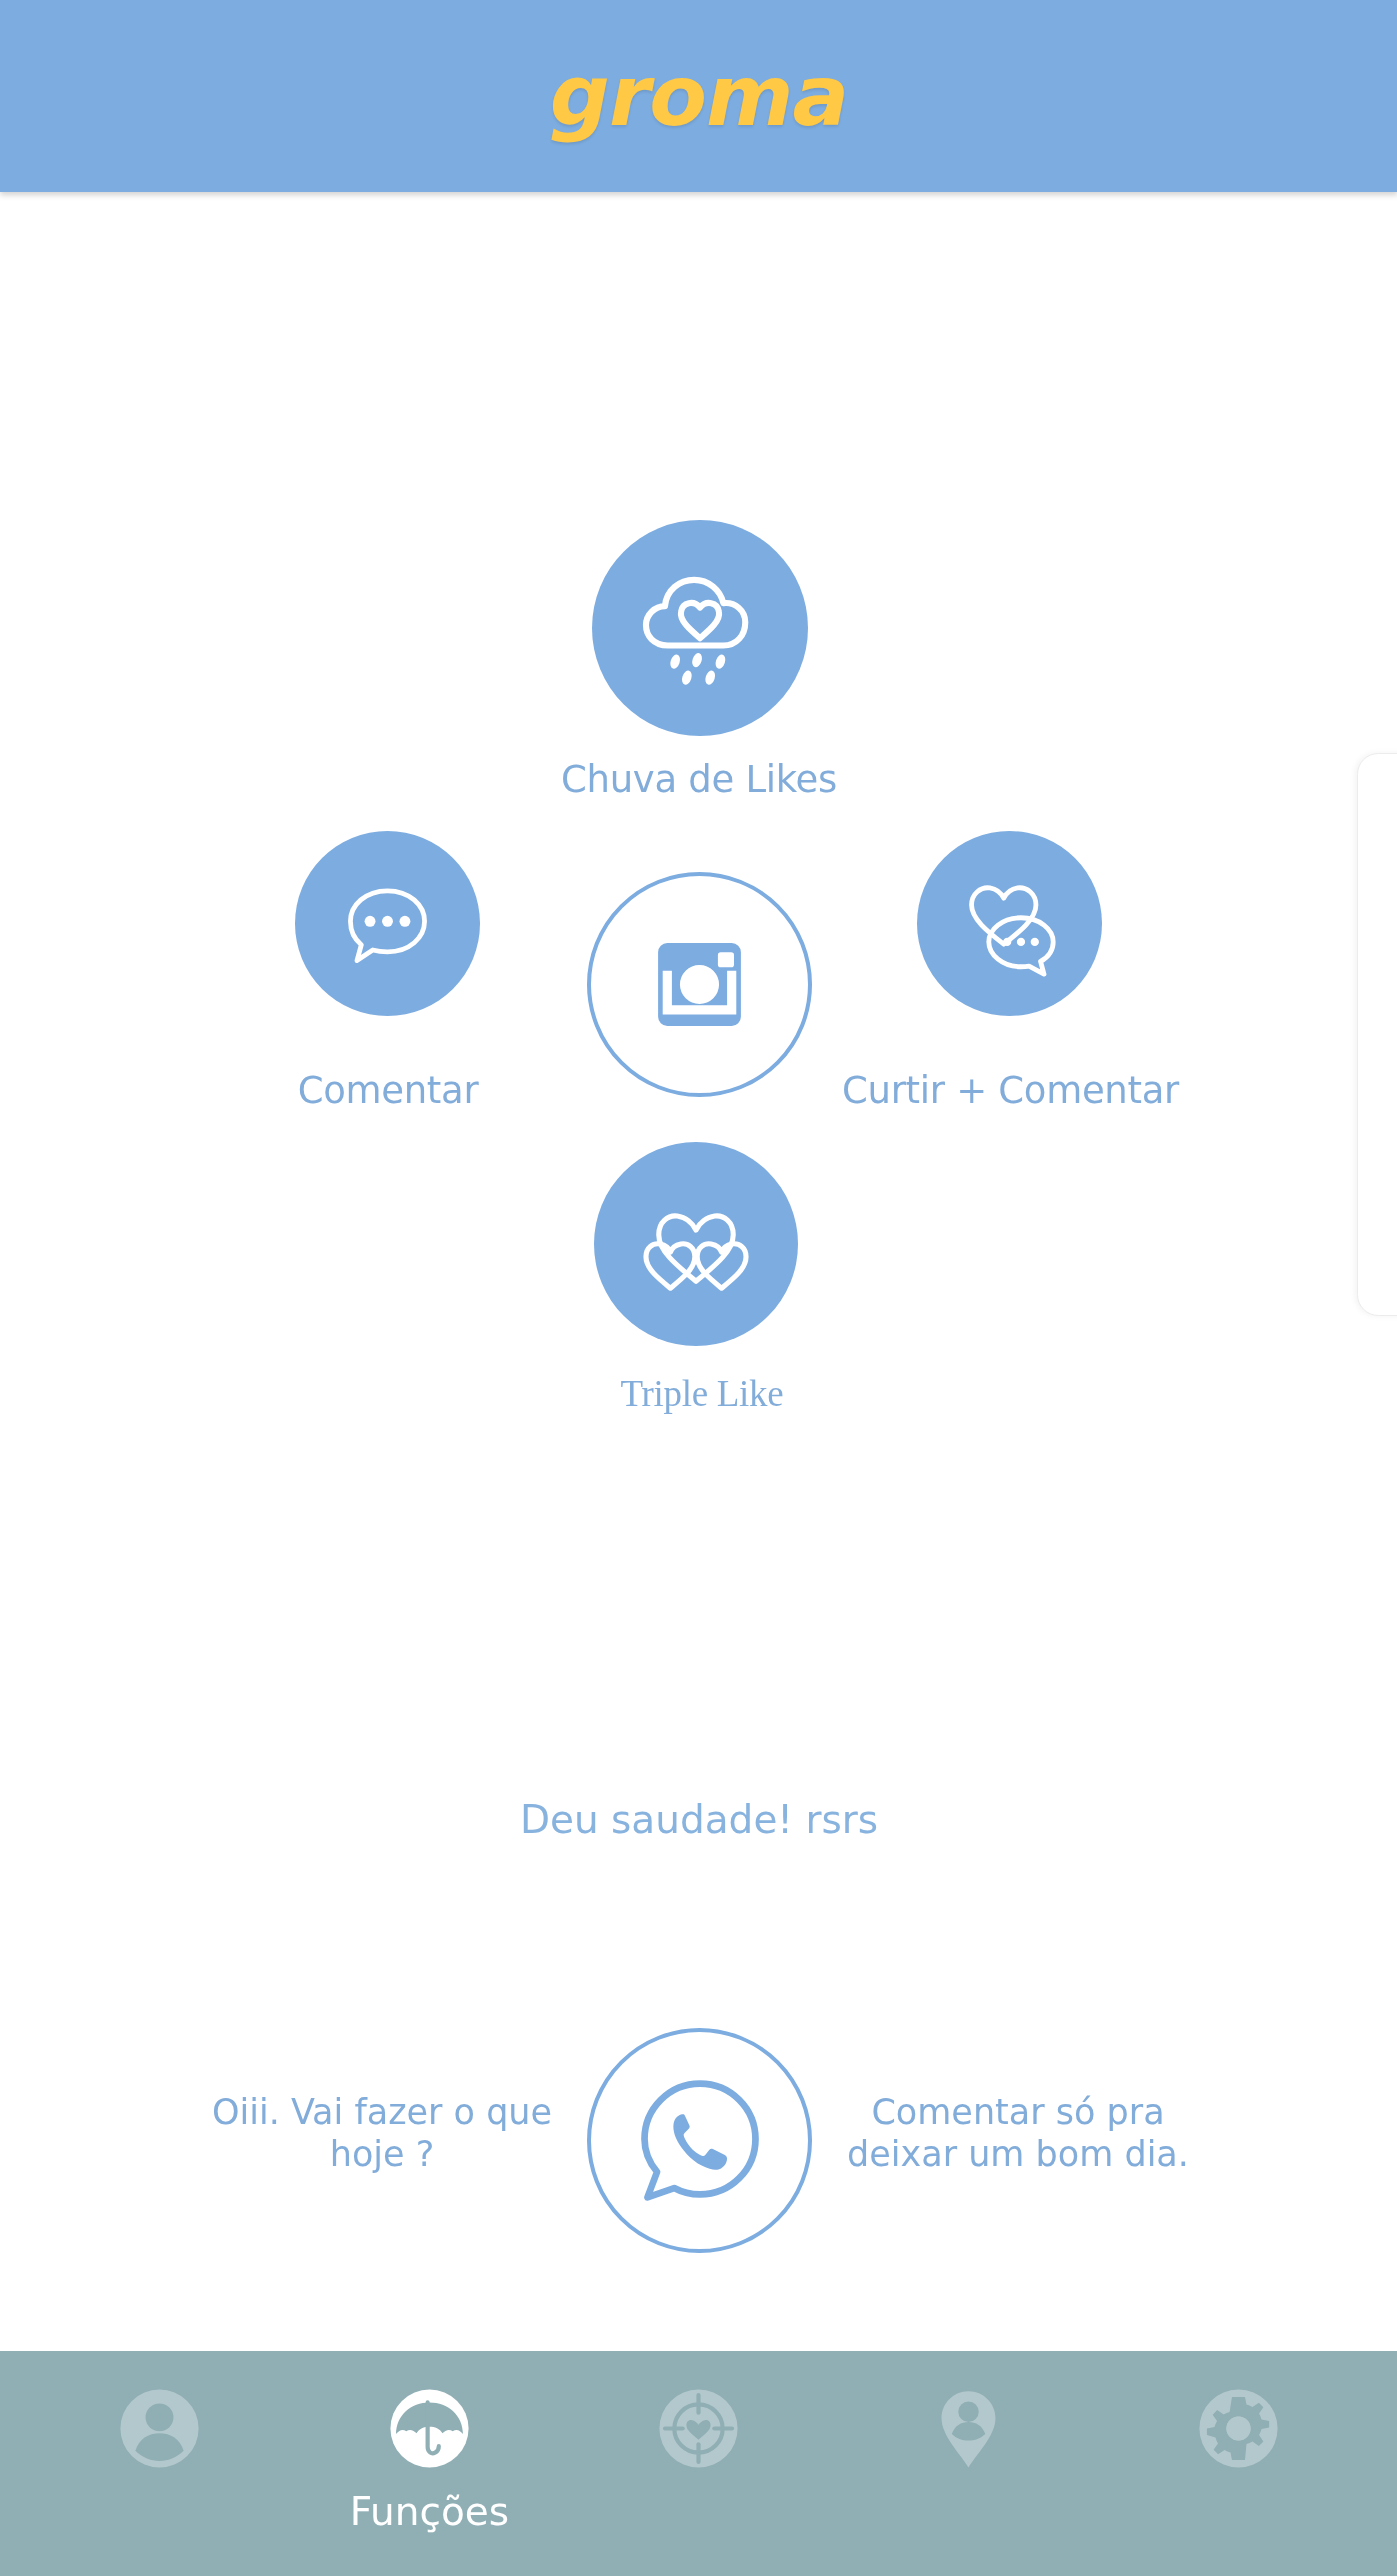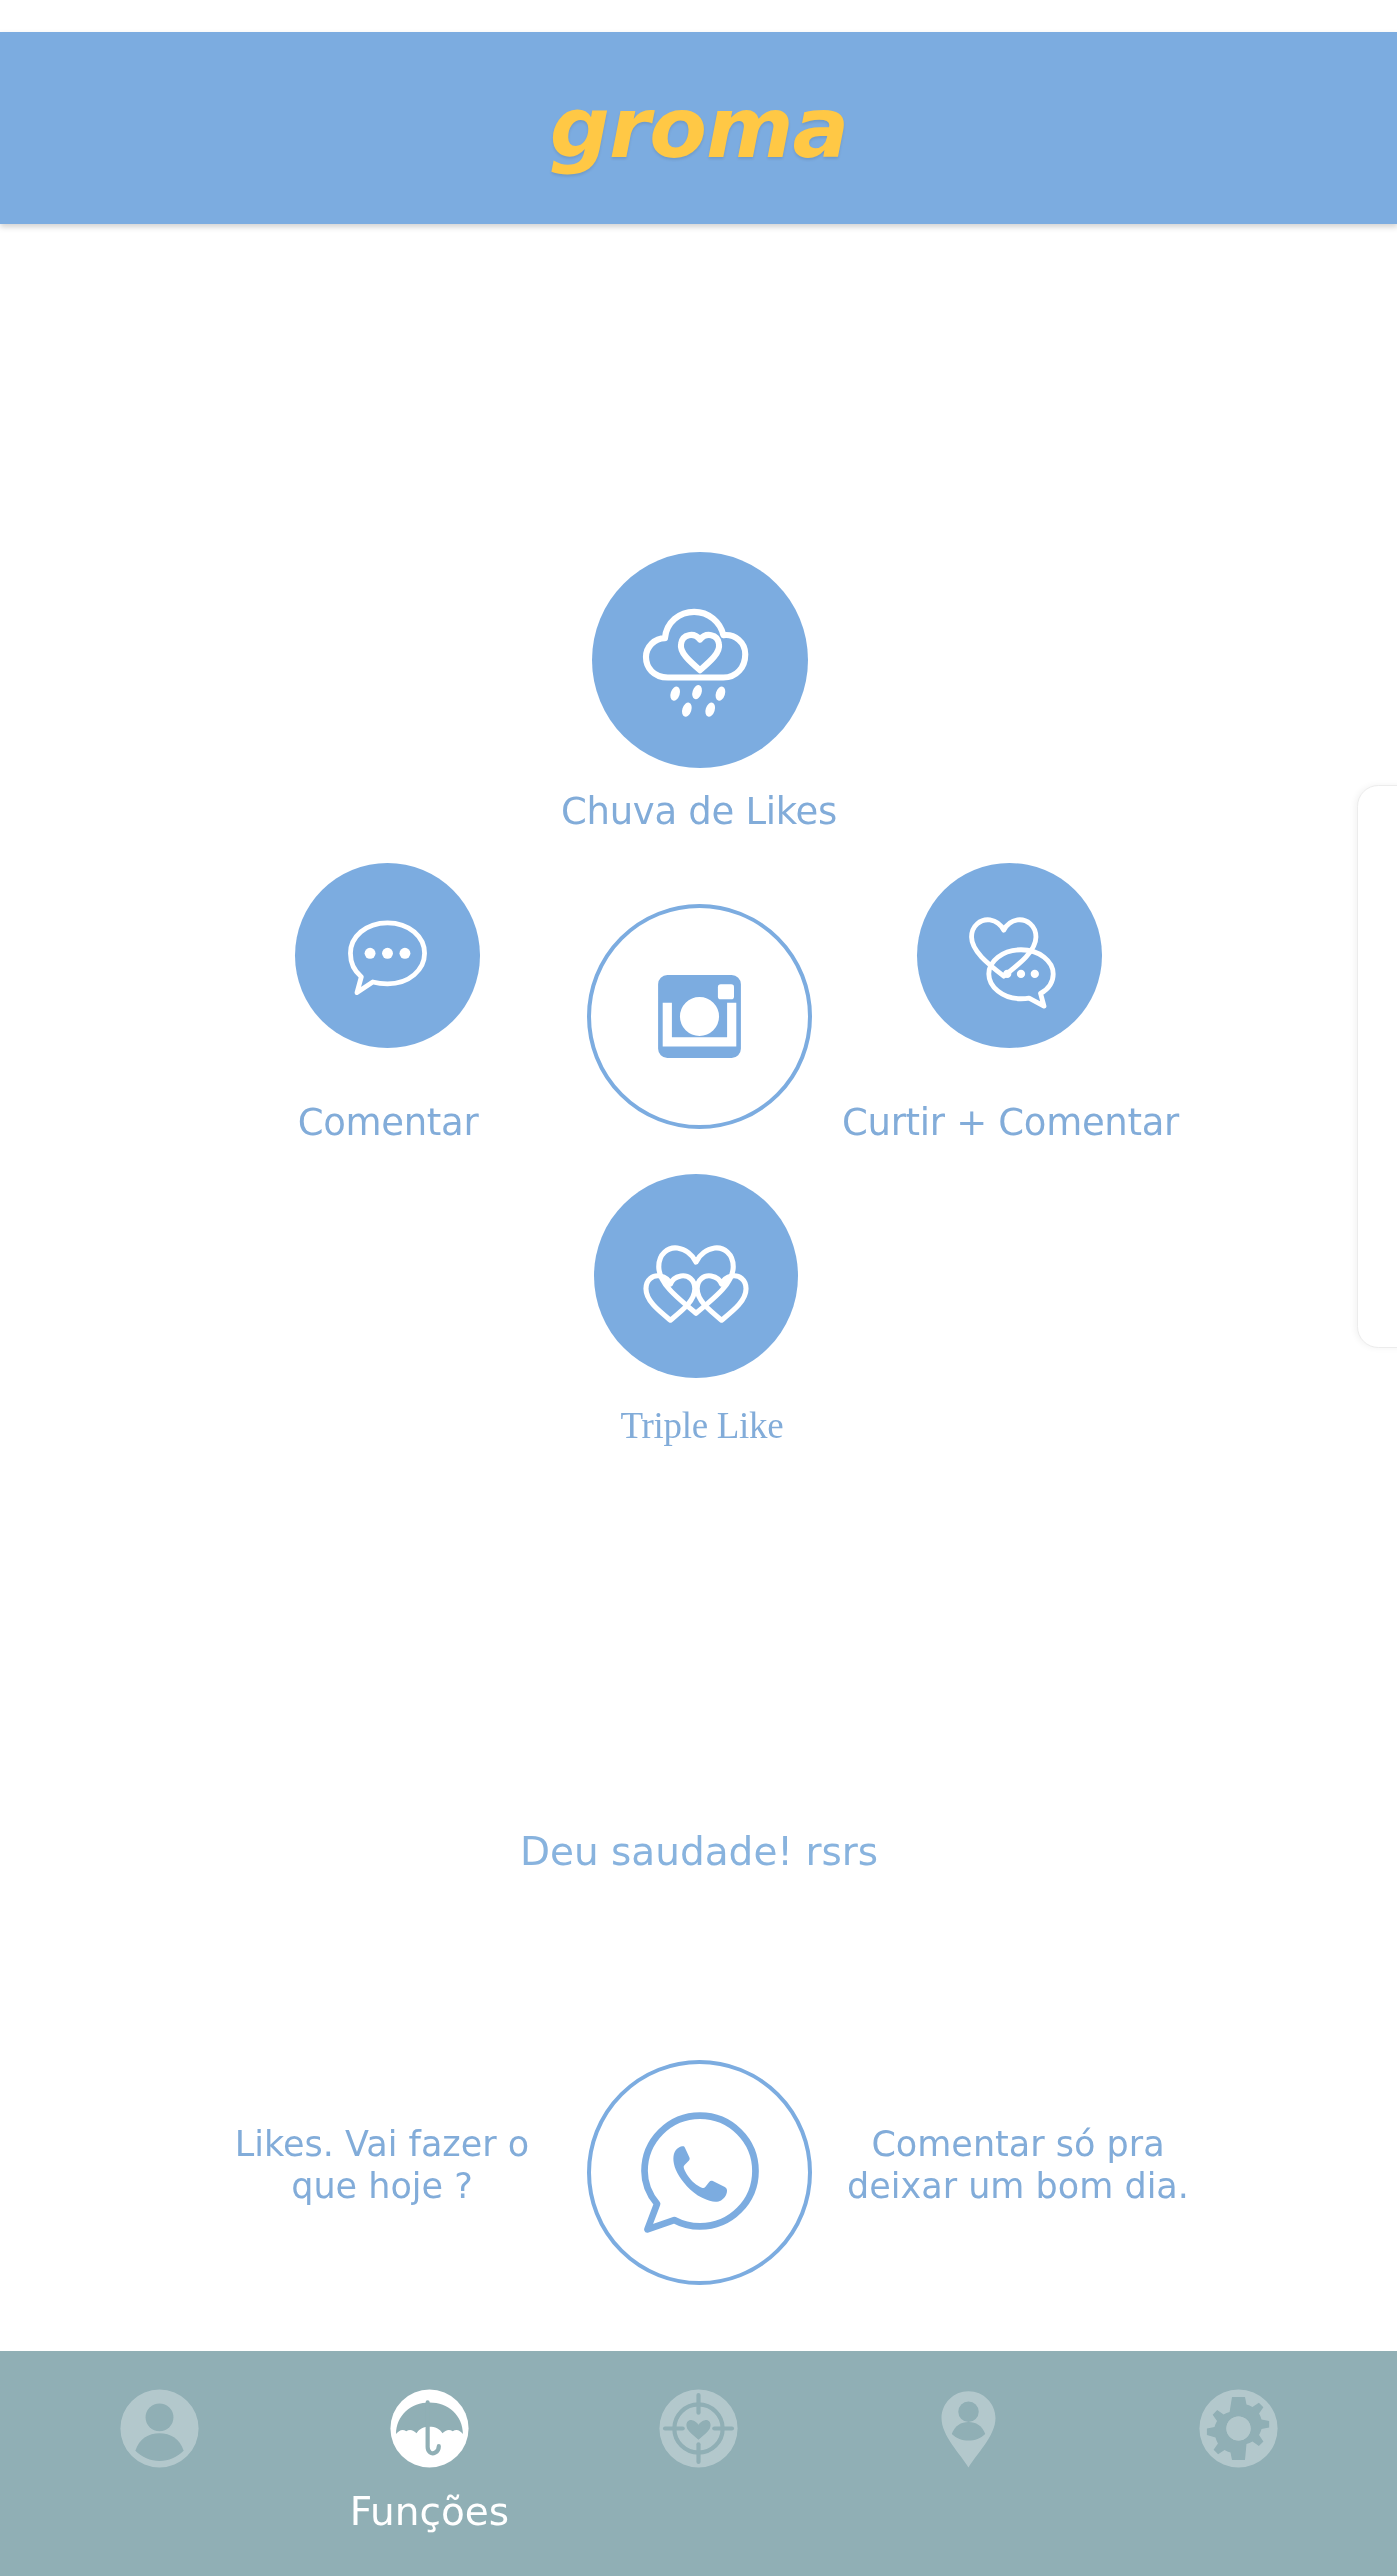--- a/index.html
+++ b/index.html
@@ -24,21 +24,20 @@
     position: relative;
     width: 100%;
     height: 192px;
     background: #7CACE0;
     display: flex;
     align-items: center;
     justify-content: center;
     flex: 0 0 auto;
     box-shadow: 0 2.9px 5.8px rgba(0,0,0,0.18);
     z-index: 5;
-    margin-top: 32px;
   }
   .brand {
     font-family: "DejaVu Sans", sans-serif;
     font-style: italic;
     font-weight: 700;
     font-size: 84px;
     letter-spacing: -1px;
     color: #FFC845;
     text-shadow: 0 1.9px 2.9px rgba(0,0,0,0.10);
   }
@@ -263,21 +262,21 @@
           </svg>
         </span>
       </div>
       <div id="lbl-triple" class="fn-label">Triple Like</div>
     </div>
 
     <div class="msg-center">
       <div>Deu saudade! rsrs</div>
     </div>
 
-    <div id="msg-left" class="msg-side">Likes. Vai fazer o que hoje ?</div>
+    <div id="msg-left" class="msg-side">Oiii. Vai fazer o que hoje ?</div>
 
     <div id="btn-whatsapp">
       <span>
         <svg width="146" height="146" viewBox="0 0 100 100">
           <g fill="none" stroke="#7CACE0" stroke-width="4.6" stroke-linejoin="round">
             <path d="M50 12 C71 12 88 29 88 50 C88 71 71 88 50 88 C43.5 88 37.5 86.4 32.3 83.6 L14 90 L20.6 72.5 C15.3 66.3 12 58.6 12 50 C12 29 29 12 50 12 Z"></path>
           </g>
           <path fill="#7CACE0" d="M38.5 33 C36.5 33 34 34.2 32.6 37.2 C31.2 40.2 31.4 45.6 34.5 51.3 C37.6 57 43.2 64 51.5 68.4 C58.2 71.9 62 71.5 64.4 70.2 C66.8 68.9 68.5 66.2 68.5 63.6 C68.5 62.3 68 61.6 67 61 L58.8 56.9 C57.8 56.4 57 56.7 56.3 57.5 L53.6 61 C53 61.8 52.2 61.9 51.3 61.5 C49.3 60.6 45.6 58.5 42.4 54.2 C40 51 39.2 48.8 38.9 47.7 C38.7 46.9 39 46.3 39.6 45.7 L42.3 42.9 C43 42.2 43.1 41.4 42.7 40.5 L39.6 33.9 C39.3 33.3 39 33 38.5 33 Z"></path>
         </svg>
       </span>

